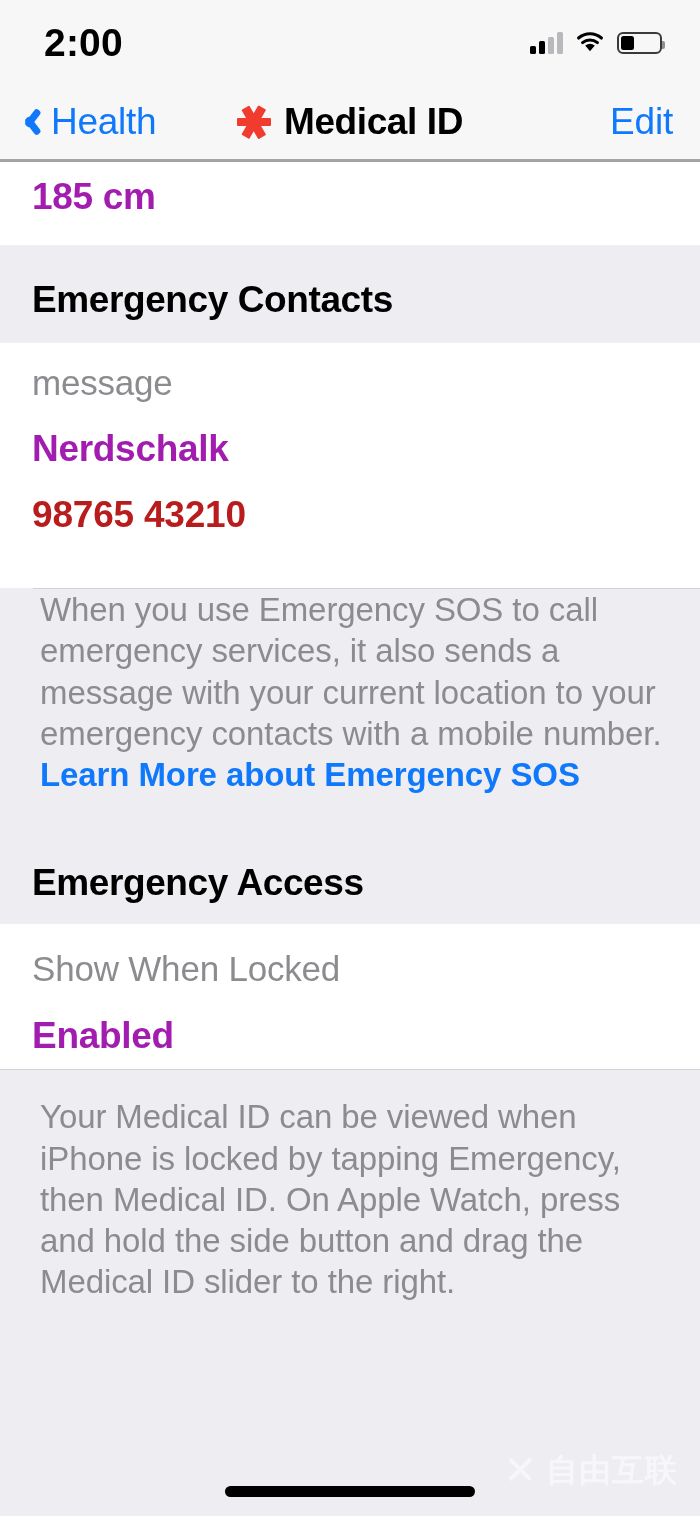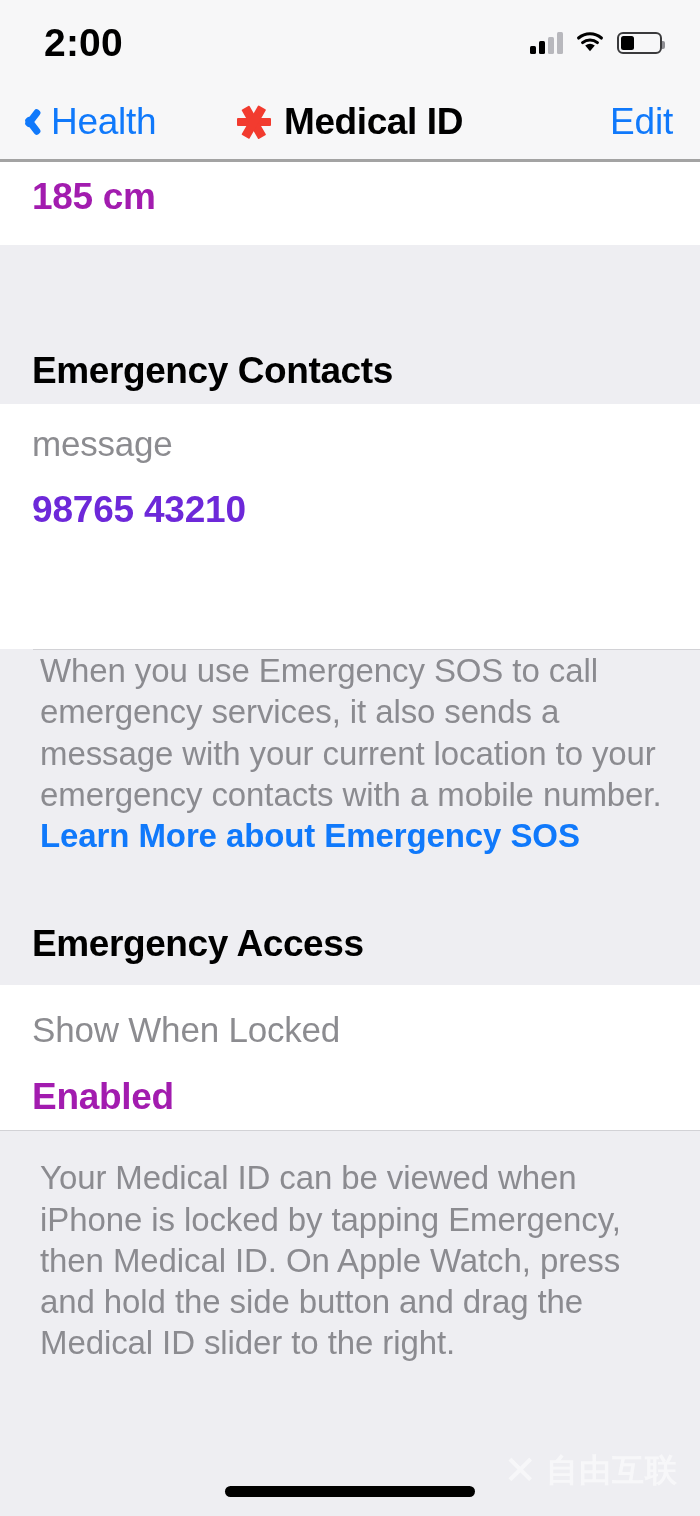--- a/index.html
+++ b/index.html
@@ -196,21 +196,21 @@
     line-height: 1.0;
   }
   .label-line {
     font-size: 35px;
     color: #8c8c90;
     letter-spacing: -0.2px;
     line-height: 1.0;
   }
   .link-line {
     font-size: 37px;
-    color: #6d28d9;
+    color: #b91c1c;
     font-weight: bold;
     letter-spacing: -0.2px;
     line-height: 1.0;
     cursor: pointer;
   }
 
   .group-header {
     font-size: 37px;
     font-weight: bold;
     color: #000000;
@@ -236,21 +236,21 @@
     background: #d2d2d6;
     margin-left: 33px;
   }
   .hairline-full {
     height: 1px;
     background: #d2d2d6;
   }
 
   
   .blk-height { padding-top: 16px; padding-bottom: 0; height: 83px; box-sizing: border-box; }
-  .blk-ec-header { height: 159px; box-sizing: border-box; display: flex; align-items: flex-end; padding-bottom: 12px; }
+  .blk-ec-header { height: 98px; box-sizing: border-box; display: flex; align-items: flex-end; padding-bottom: 22px; }
   .blk-contact { height: 245px; box-sizing: border-box; padding-top: 22px; }
   .blk-contact .label-line { margin-bottom: 30px; }
   .blk-contact .value-line { margin-bottom: 29px; }
   .blk-sos-footer { padding-bottom: 18px; }
   .blk-ea-header { height: 111px; box-sizing: border-box; display: flex; align-items: flex-end; padding-bottom: 20px; }
   .blk-swl { height: 145px; box-sizing: border-box; padding-top: 27px; }
   .blk-swl .label-line { margin-bottom: 31px; }
   .blk-final-footer { padding-top: 26px; }
 
   
@@ -348,20 +348,21 @@
 
     <div class="sec-gray blk-ec-header">
       <div class="row" style="width:100%;box-sizing:border-box;">
         <div class="group-header">Emergency Contacts</div>
       </div>
     </div>
 
     <div class="sec-white blk-contact">
       <div class="row">
         <div class="label-line">message</div>
+        <div class="value-line">Nerdschalk</div>
         <div class="link-line">98765 43210</div>
       </div>
     </div>
 
     <div class="hairline-inset"></div>
 
     <div class="sec-gray blk-sos-footer">
       <div class="footer-text">
         <span>When you use Emergency SOS to call emergency services, it also sends a message with your current location to your emergency contacts with a mobile number. </span><a>Learn More about Emergency SOS</a>
       </div>

